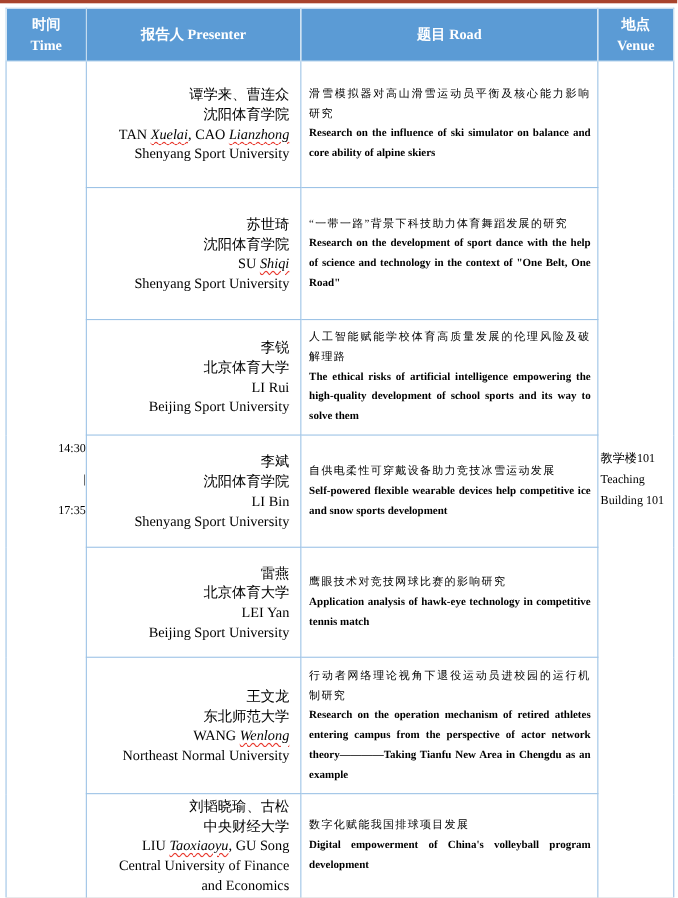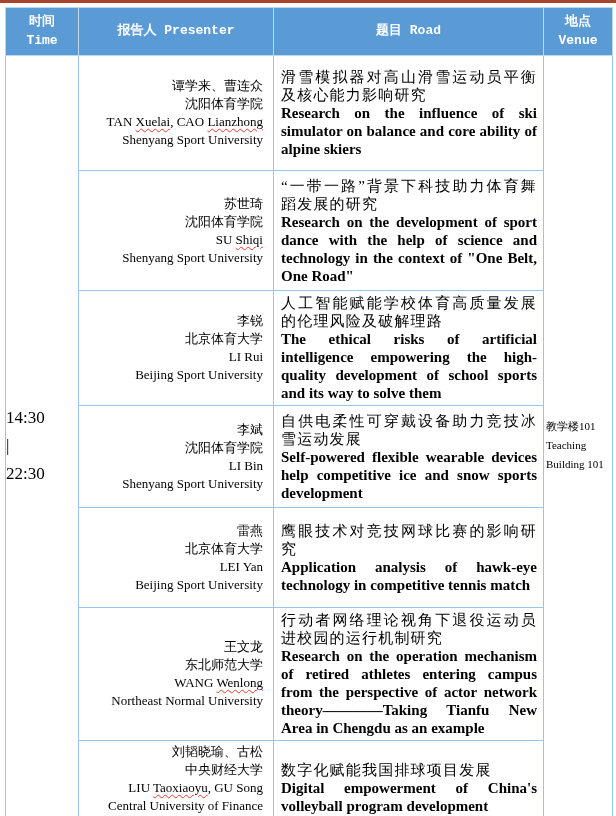--- a/index.html
+++ b/index.html
@@ -26,73 +26,74 @@
   col.c-time{width:73px;}
   col.c-presenter{width:195px;}
   col.c-title{width:270px;}
   col.c-venue{width:69px;}
   th,td{
     border:1px solid var(--grid-line,#9DC3E6);
     vertical-align:middle;
     padding:0;
     overflow:hidden;
   }
-  thead tr{height:48px;font-family:Liberation Mono, monospace;}
+  thead tr{height:48px;}
   thead th{
     background:var(--header-bg,#5B9BD5);
     border-color:var(--header-grid-line,#BDD7EE);
     color:var(--header-text,#ffffff);
     font-weight:bold;
     font-size:13px;
     line-height:1.45;
     text-align:center;
   }
   tbody tr:nth-child(1){height:115px;}
   tbody tr:nth-child(2){height:120px;}
   tbody tr:nth-child(3){height:105px;}
   tbody tr:nth-child(4){height:102px;}
   tbody tr:nth-child(5){height:100px;}
   tbody tr:nth-child(6){height:124px;}
   tbody tr:nth-child(7){height:88px;}
   .time-cell{
-    text-align:left;
-    font-size:17px;
+    text-align:right;
+    font-size:11px;
     line-height:19px;
   }
   .time-sep{margin:9px 0;}
   .venue-cell{
     text-align:left;
     font-size:11px;
     line-height:19px;
     padding:8px 2px;
   }
   .presenter-cell{
     text-align:right;
     font-size:13px;
     line-height:18px;
     padding:2px 10px;
   }
   .title-cell{
-    font-size:15px;
+    font-size:10px;
     line-height:18px;
     padding:3px 6px 3px 7px;
     text-align:justify;
     margin-top:35px;
   }
   .title-zh{
     text-align:justify;
     letter-spacing:1.2px;
   }
   .title-en{text-align:justify;font-weight:bold;}
   .squiggle{
     text-decoration-line:underline;
     text-decoration-style:wavy;
     text-decoration-color:var(--spellcheck-underline,#E8392E);
     text-decoration-thickness:1px;
     text-underline-offset:2px;
+    font-style:italic;
   }
 </style>
 </head>
 <body>
 
 <div class="page">
   <div class="top-rule"></div>
   <div class="table-wrap">
     <table class="schedule">
       <colgroup>
@@ -113,21 +114,21 @@
             <div>地点</div>
             <div>Venue</div>
           </th>
         </tr>
       </thead>
       <tbody id="schedule-body">
           <tr>
             <td class="time-cell" rowspan="7">
               <div>14:30</div>
               <div class="time-sep">|</div>
-              <div>22:30</div>
+              <div>17:35</div>
             </td>
             <td class="presenter-cell">
               <div>谭学来、曹连众</div>
               <div>沈阳体育学院</div>
               <div><span>TAN </span><span class="squiggle">Xuelai</span><span>, CAO </span><span class="squiggle">Lianzhong</span></div>
               <div>Shenyang Sport University</div>
             </td>
             <td class="title-cell">
               <div class="title-zh">滑雪模拟器对高山滑雪运动员平衡及核心能力影响研究</div>
               <div class="title-en">Research on the influence of ski simulator on balance and core ability of alpine skiers</div>

